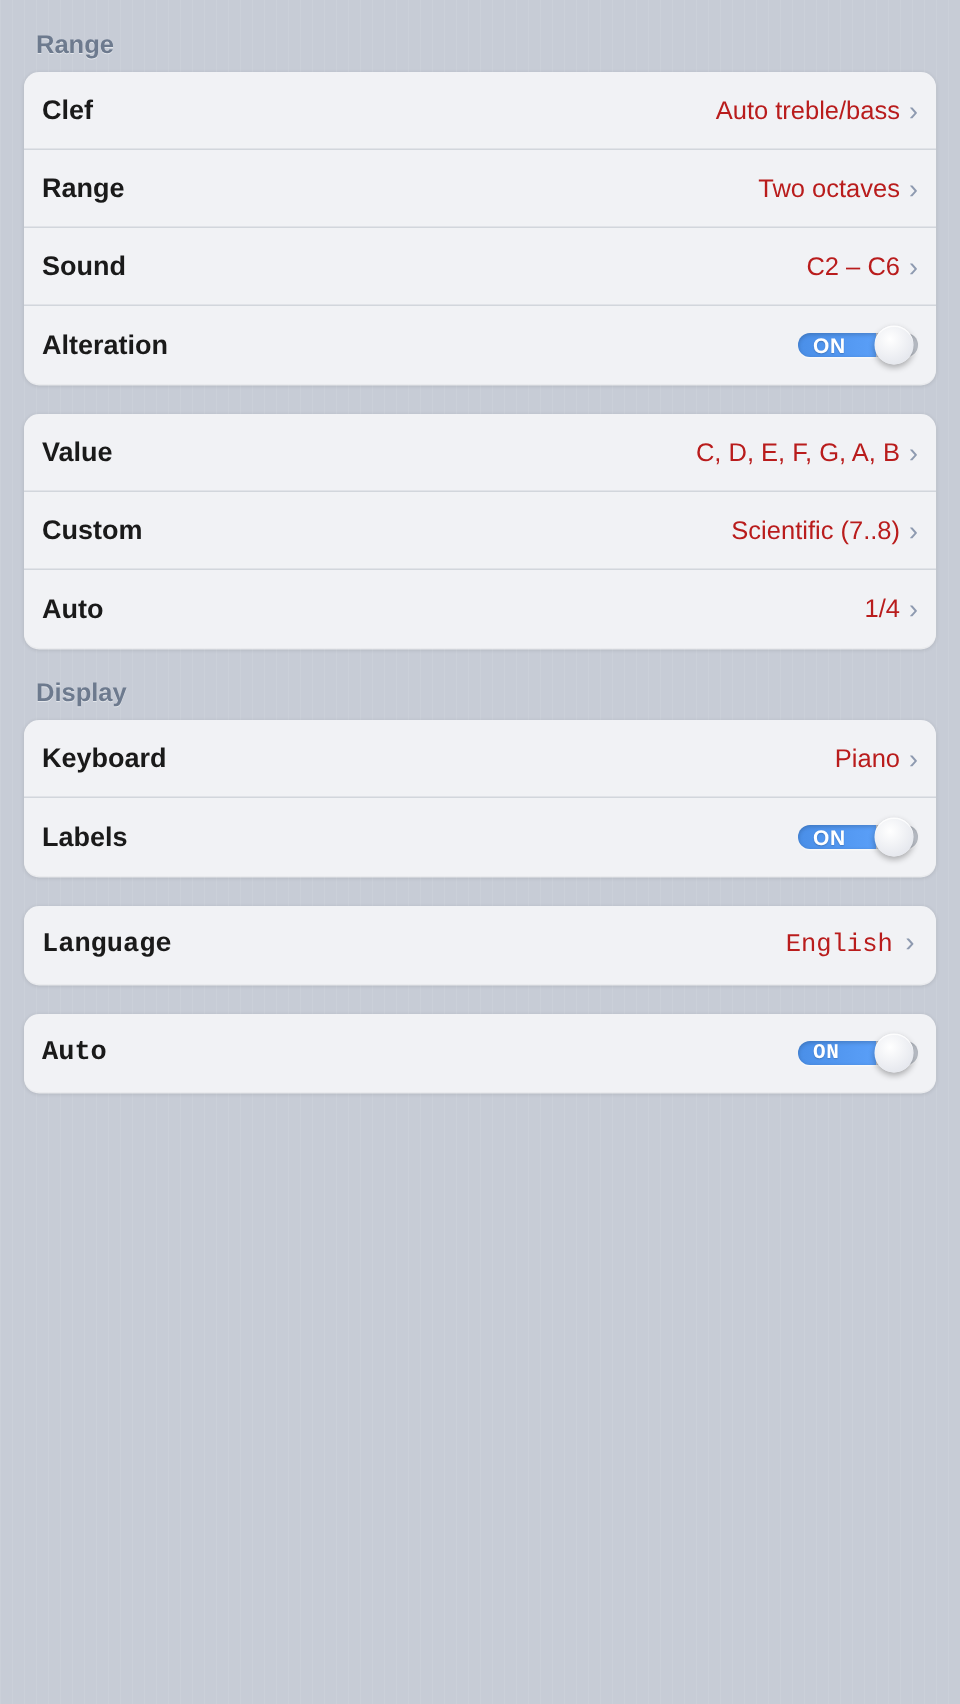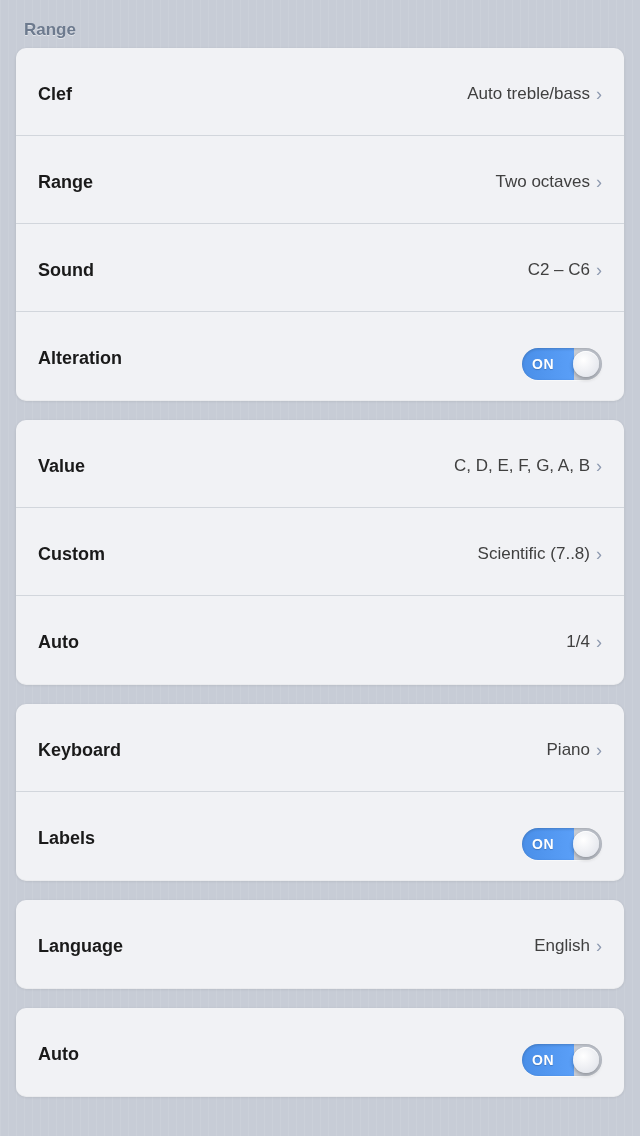--- a/index.html
+++ b/index.html
@@ -31,64 +31,63 @@
     .card {
       background: #f1f2f5;
       border-radius: 10px;
       margin-bottom: 20px;
       overflow: hidden;
       box-shadow: 0 1px 0 rgba(255,255,255,0.7), 0 1px 3px rgba(0,0,0,0.12);
     }
 
     .card-row {
       display: flex;
-      align-items: flex-start;
+      align-items: center;
       justify-content: space-between;
-      padding: 0 22px;
+      padding: 0 12px;
       min-height: 52px;
       border-bottom: 1px solid rgba(180,185,195,0.5);
       position: relative;
       cursor: pointer;
-      margin-top: 36px;
     }
 
     .card-row:last-child {
       border-bottom: none;
     }
 
     .row-label {
       font-size: 18px;
       font-weight: 600;
       color: #1a1a1a;
     }
 
     .row-value-wrap {
       display: flex;
       align-items: center;
       gap: 6px;
     }
 
     .row-value {
       font-size: 17px;
-      color: #404040;
+      color: #b91c1c;
     }
 
     .chevron {
       color: #8e9ab0;
       font-size: 18px;
       font-weight: 300;
       line-height: 1;
     }
 
     
     .toggle {
       display: flex;
       align-items: center;
       width: 80px;
-      height: 32px;
+      height: 16px;
       border-radius: 16px;
       background: linear-gradient(90deg, #4a8fe8 0%, #5a9ff8 60%, #c8cdd6 60%, #c8cdd6 100%);
       position: relative;
       cursor: pointer;
       box-shadow: inset 0 1px 3px rgba(0,0,0,0.2), 0 1px 0 rgba(255,255,255,0.5);
     }
 
     .toggle-on {
       background: linear-gradient(90deg, #4a8fe8 0%, #5a9ff8 65%, #c8cdd6 65%, #c8cdd6 100%);
     }
@@ -112,20 +111,21 @@
       background: radial-gradient(circle at 40% 35%, #ffffff, #dde0e8);
       box-shadow: 0 2px 4px rgba(0,0,0,0.3), 0 1px 0 rgba(255,255,255,0.8) inset;
     }
 
     .standalone-card {
       background: #f1f2f5;
       border-radius: 10px;
       margin-bottom: 20px;
       overflow: hidden;
       box-shadow: 0 1px 0 rgba(255,255,255,0.7), 0 1px 3px rgba(0,0,0,0.12);
+      font-family: Liberation Mono, monospace;
     }
   </style>
 </head>
 <body>
 
 <div>
   <div class="section-header">Range</div>
   <div class="card">
 
     <div class="card-row">
@@ -187,20 +187,21 @@
       <div class="row-value-wrap">
         <span class="row-value">1/4</span>
         <span class="chevron">›</span>
       </div>
     </div>
 
   </div>
 </div>
 
 <div>
+  <div class="section-header">Display</div>
   <div class="card">
 
     <div class="card-row">
       <span class="row-label">Keyboard</span>
       <div class="row-value-wrap">
         <span class="row-value">Piano</span>
         <span class="chevron">›</span>
       </div>
     </div>
 

